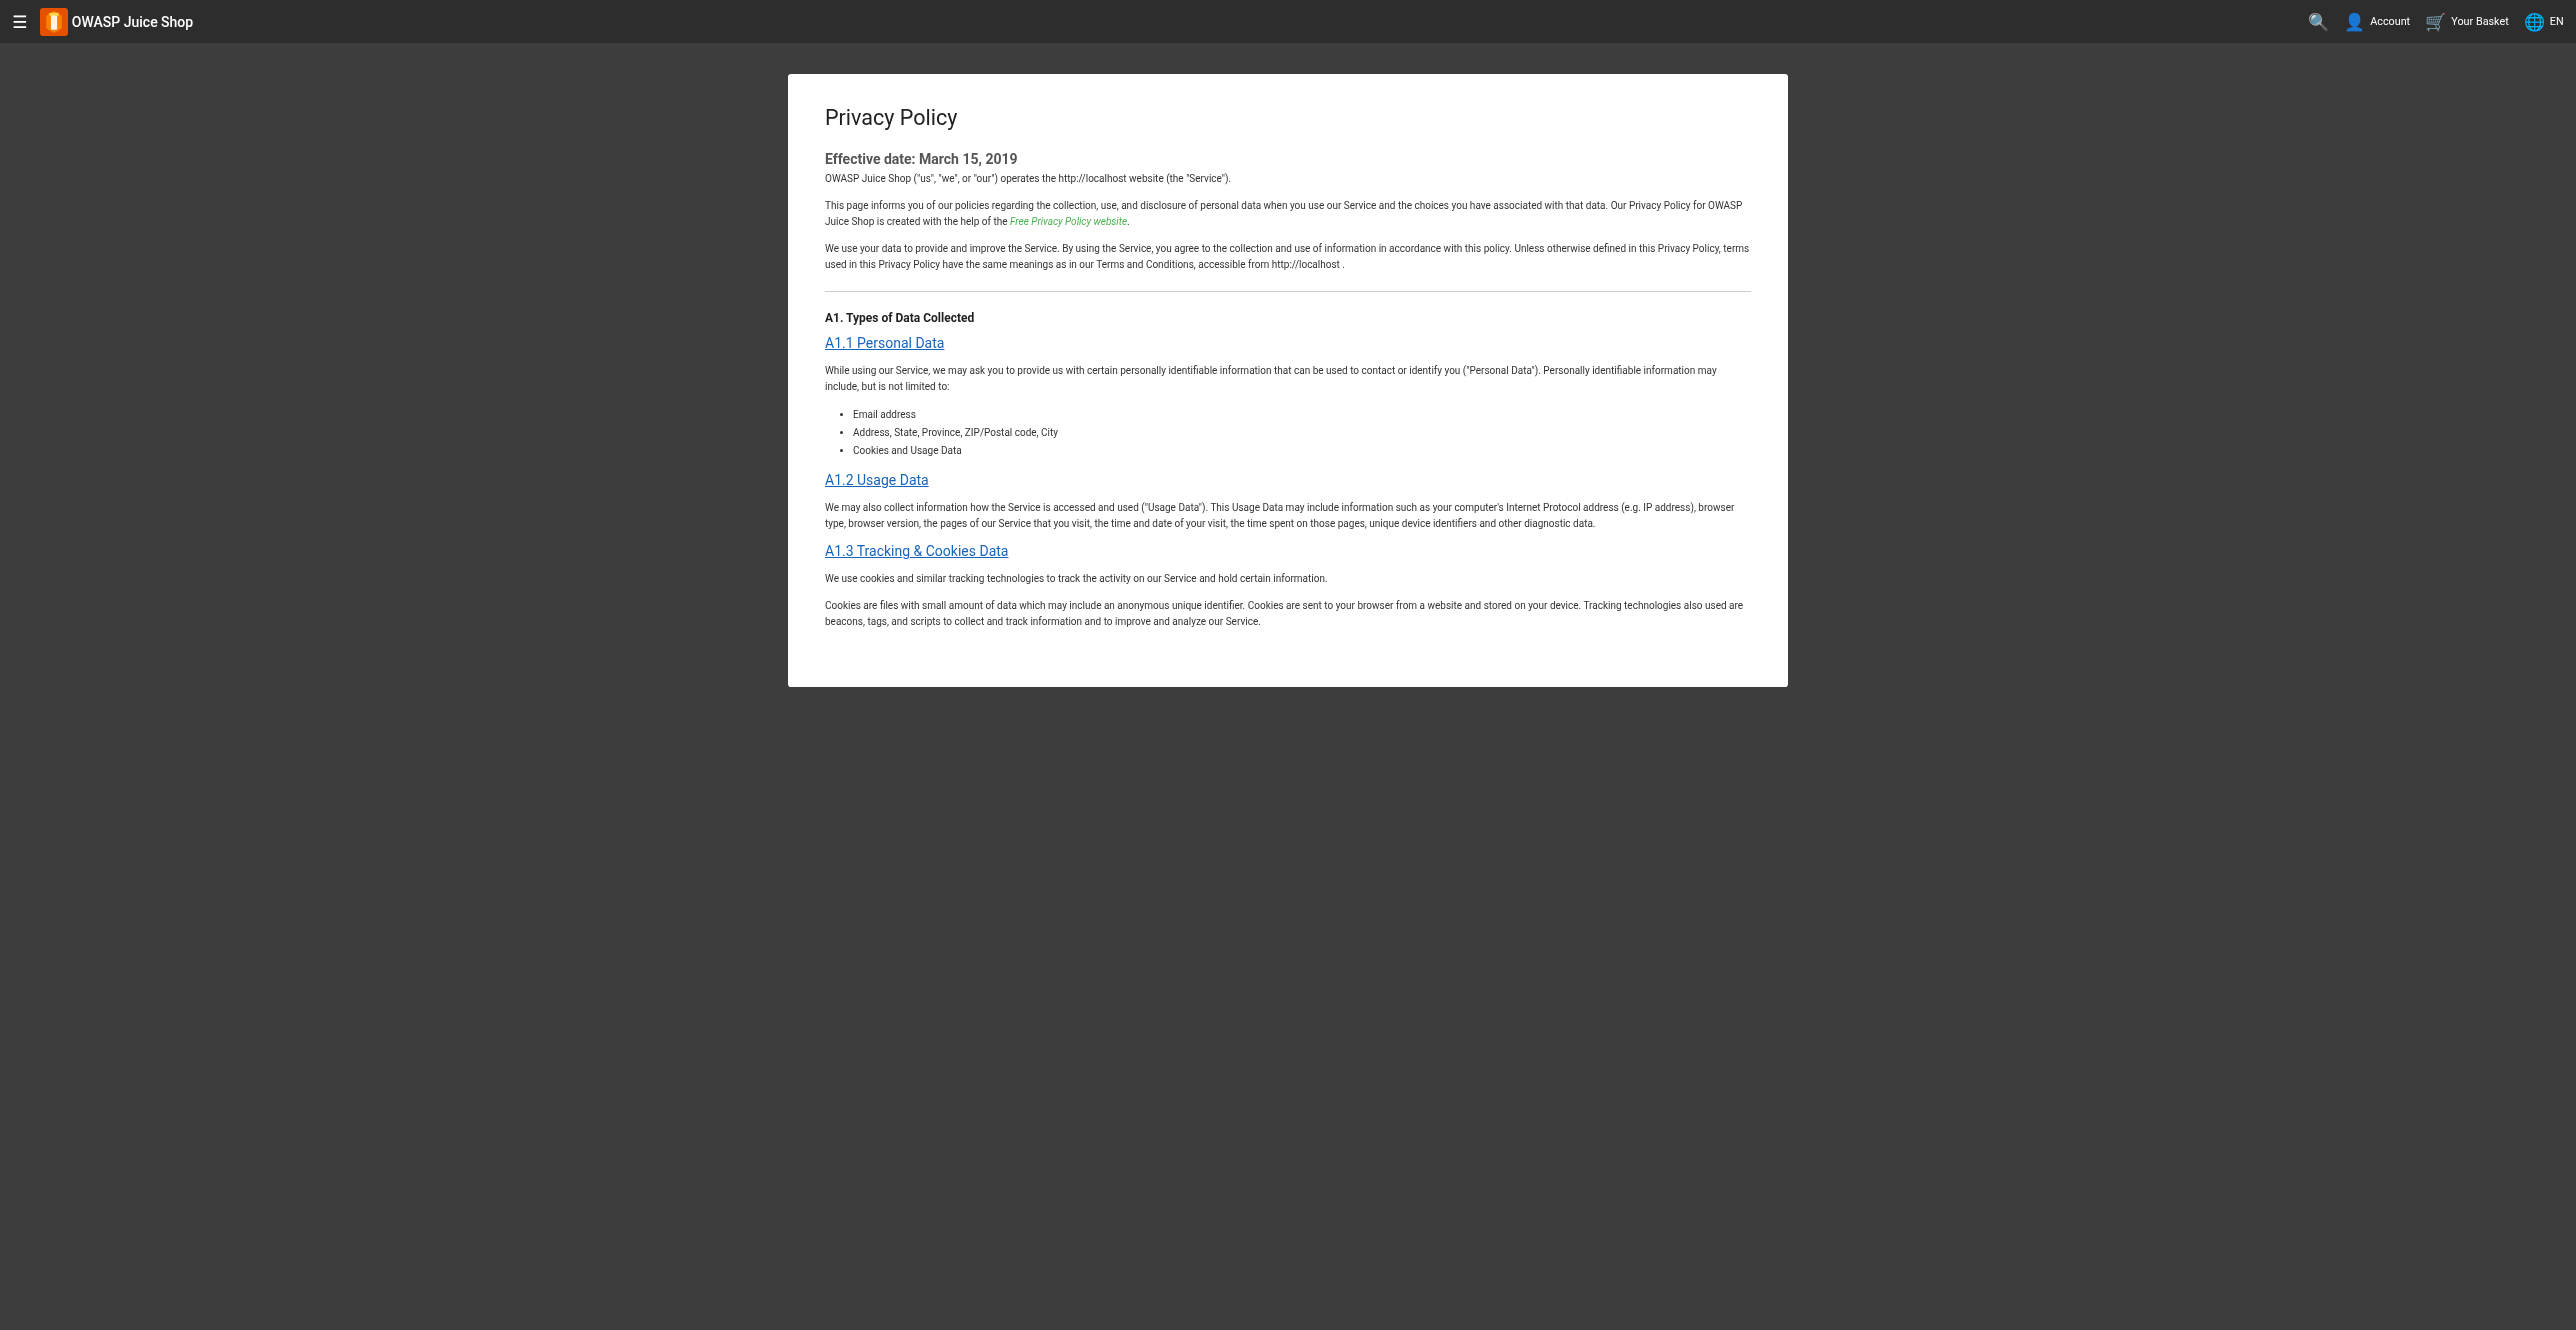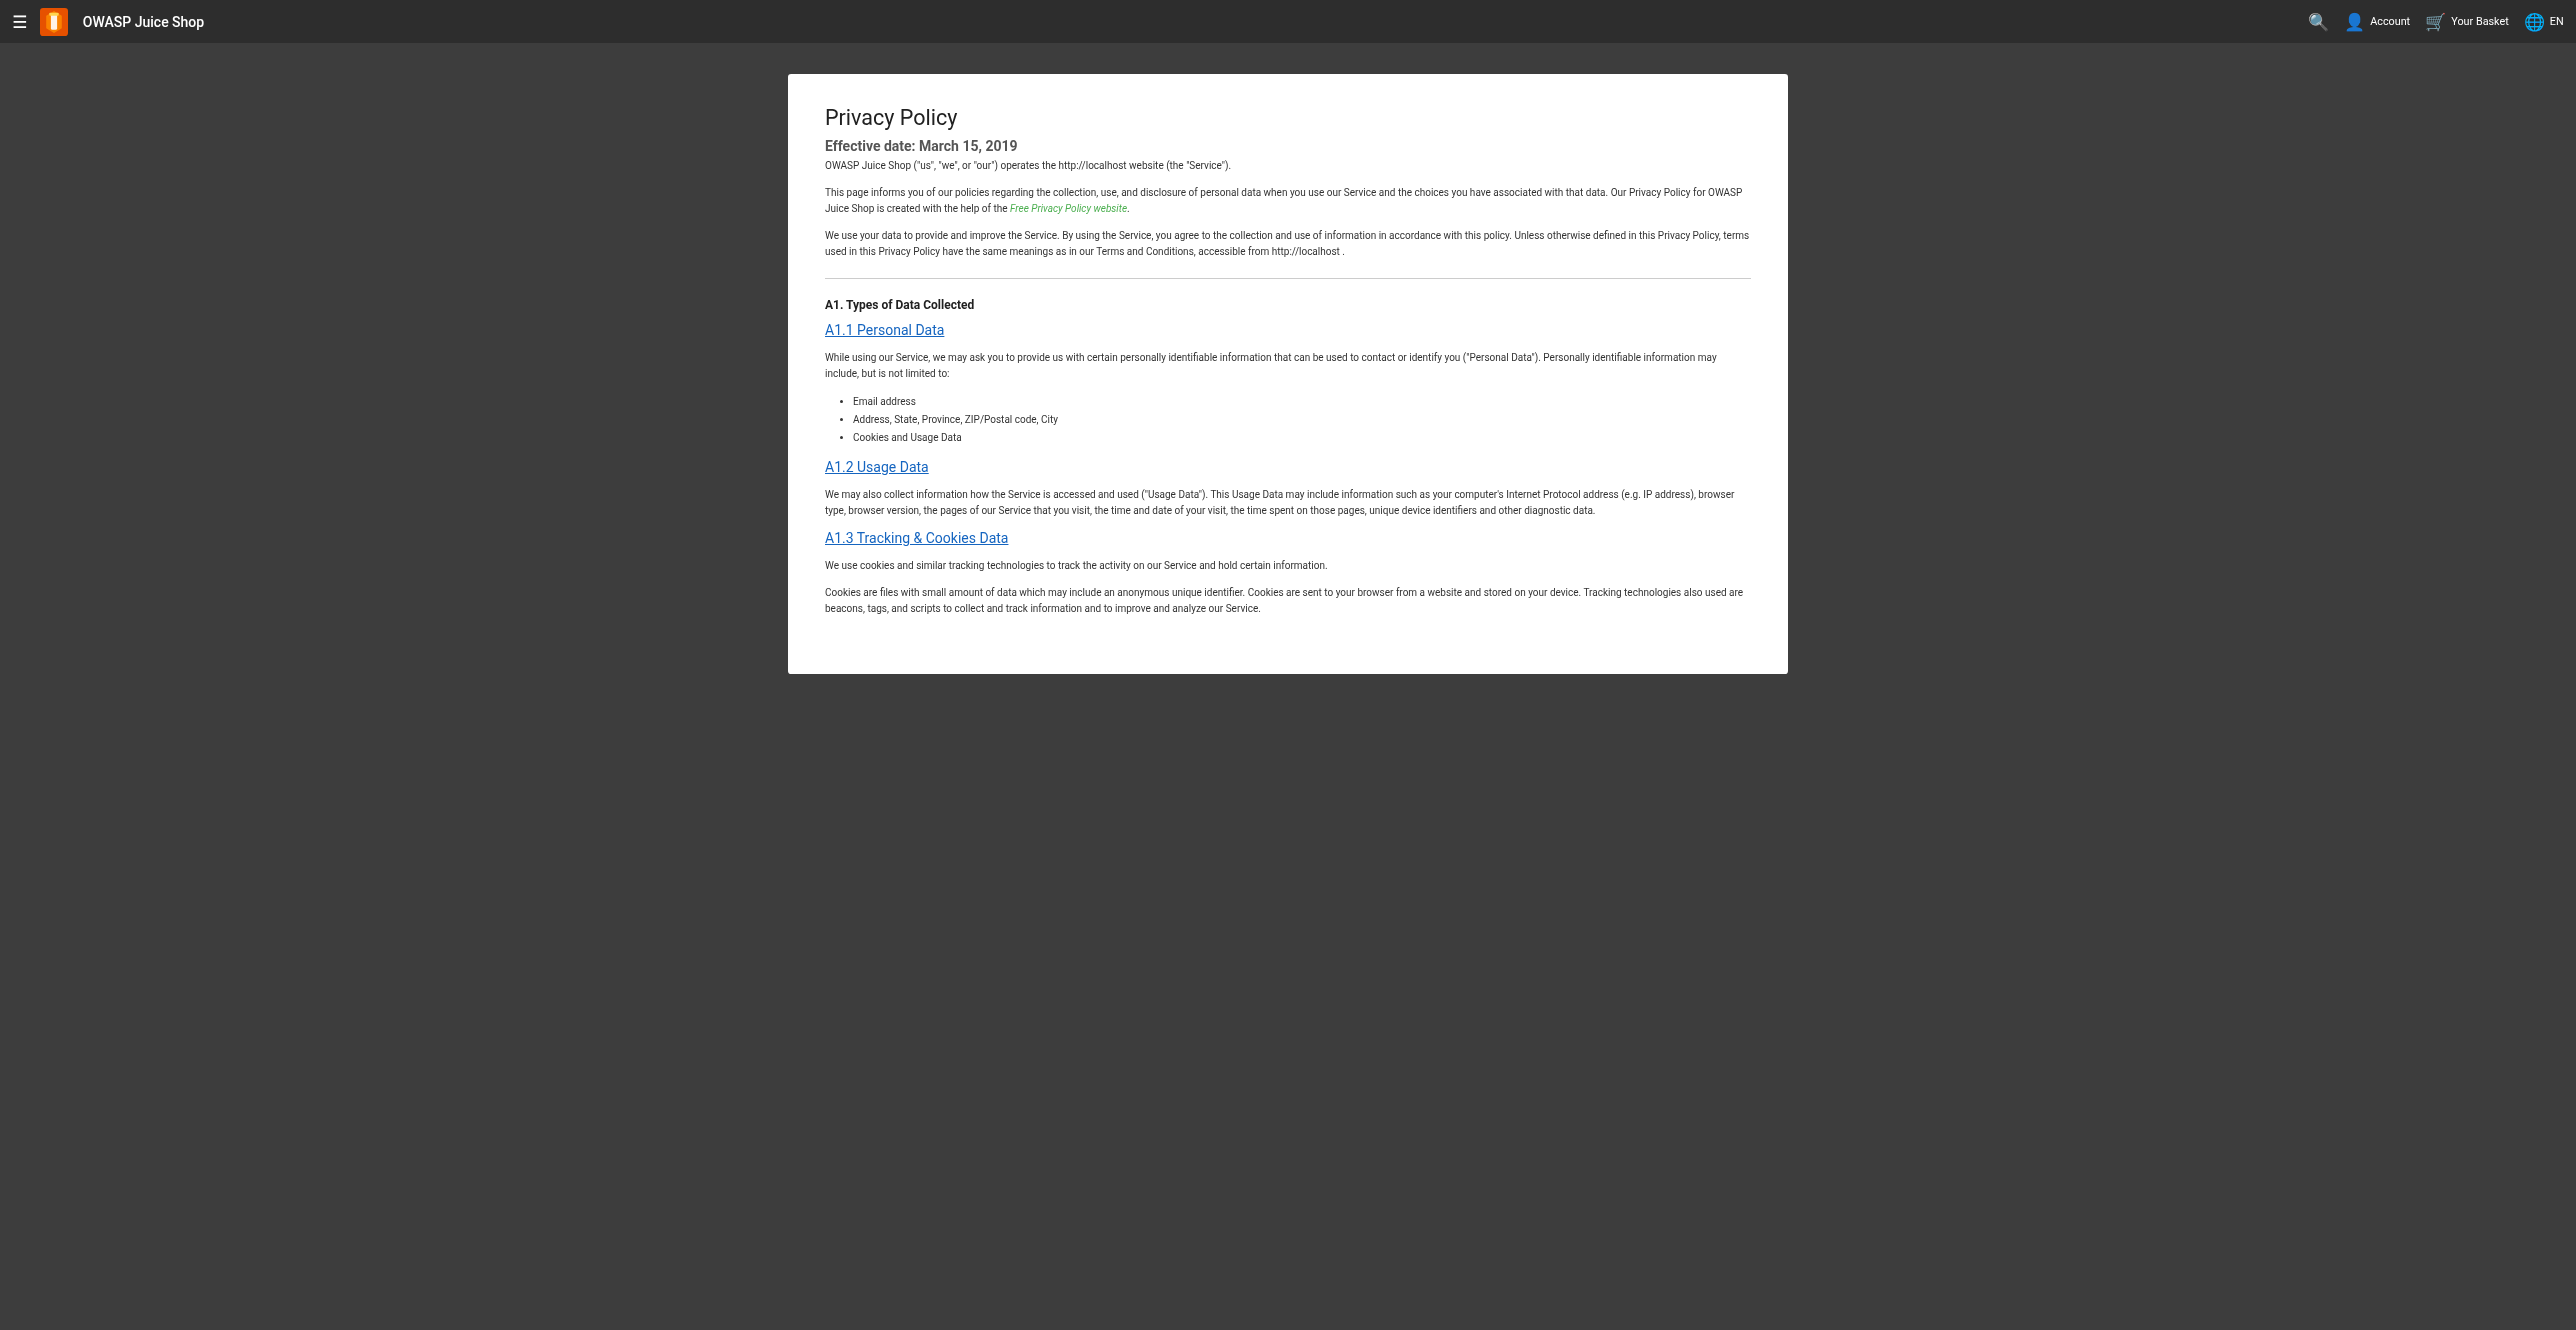--- a/index.html
+++ b/index.html
@@ -24,21 +24,21 @@
     }
     .navbar-hamburger {
       cursor: pointer;
       margin-right: 12.3px;
       font-size: 17px;
       color: #fff;
     }
     .navbar-brand {
       display: flex;
       align-items: center;
-      gap: 15px;
+      gap: 4px;
       flex: 1;
     }
     .navbar-logo {
       width: 28px;
       height: 28px;
     }
     .navbar-title {
       font-size: 14px;
       font-weight: 500;
       color: #fff;
@@ -71,21 +71,21 @@
       background: #fff;
       max-width: 1000px;
       width: 100%;
       border-radius: 3.1px;
       padding: 31px 37px 46px 37px;
     }
     .page-title {
       font-size: 21.5px;
       font-weight: 400;
       color: #212121;
-      margin-bottom: 8px;
+      margin-bottom: 21px;
     }
     .effective-date {
       font-size: 14px;
       color: #555;
       margin-bottom: 4px;
       font-weight: bold;
     }
     .intro-paragraph {
       font-size: 10px;
       color: #333;

